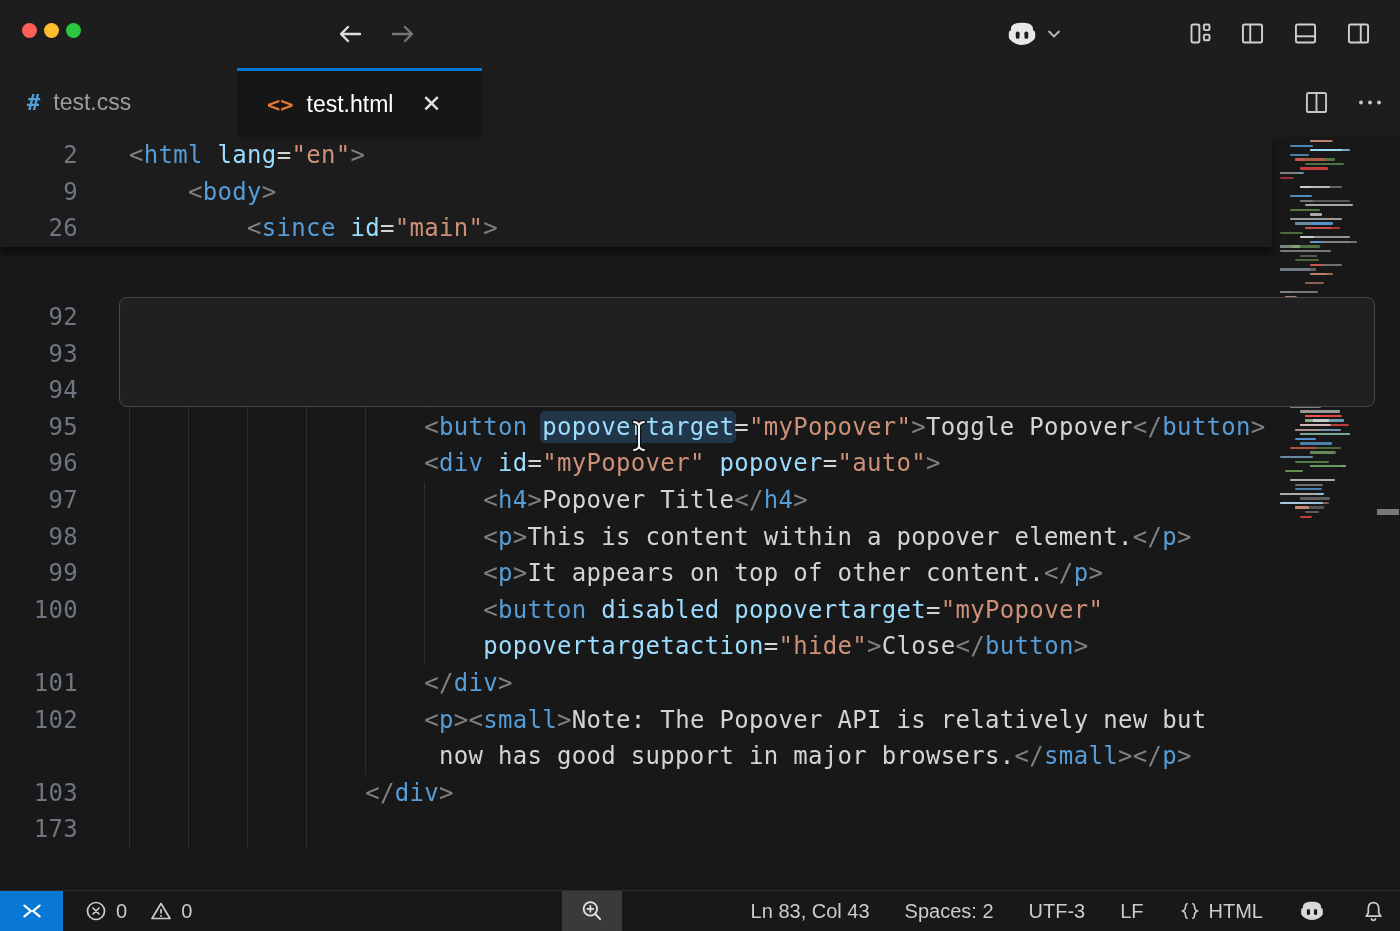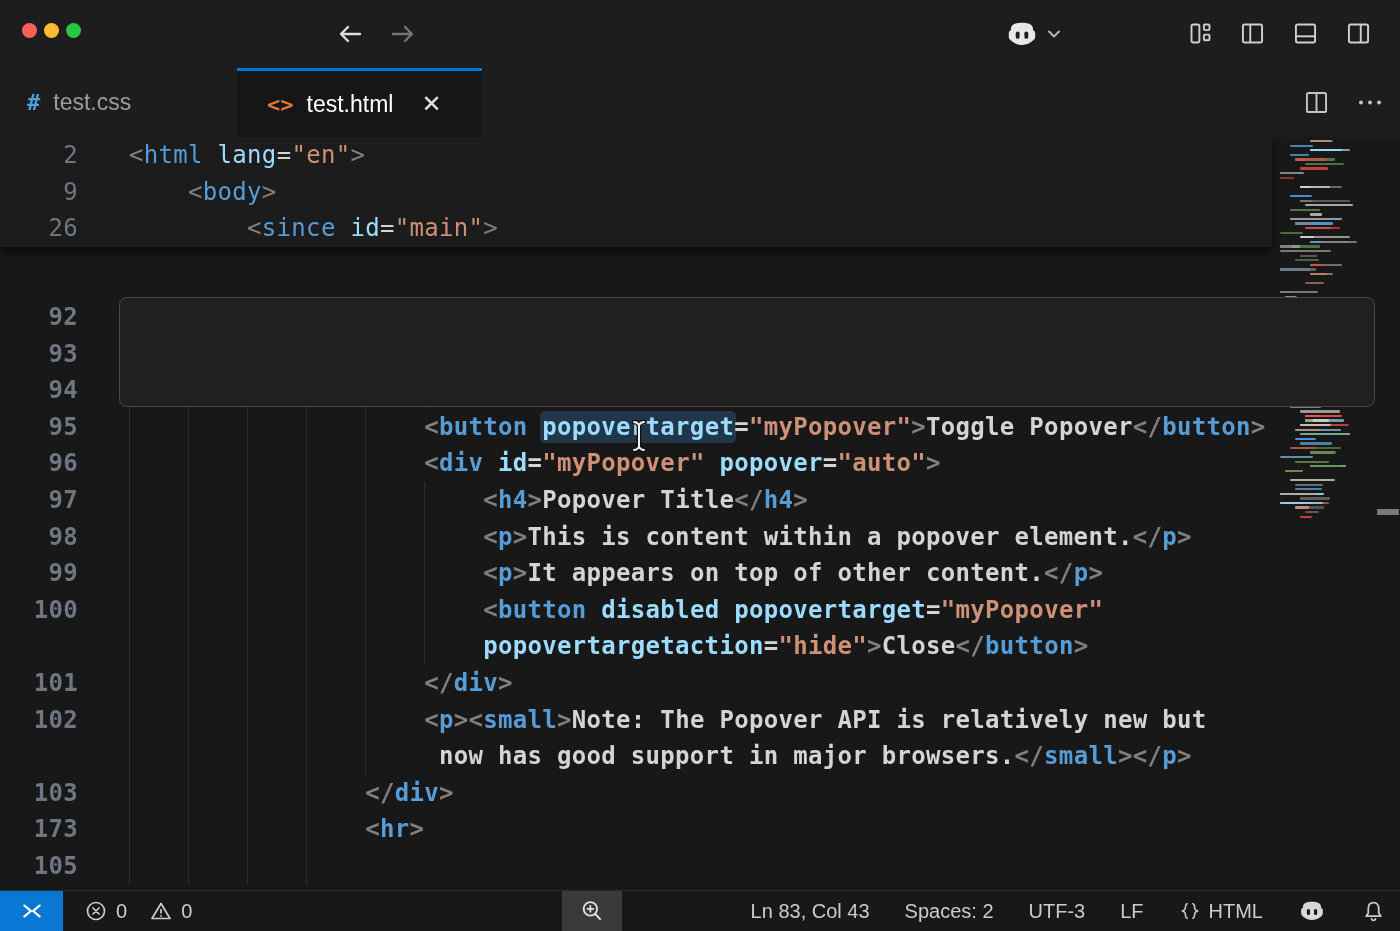--- a/index.html
+++ b/index.html
@@ -40,21 +40,21 @@
   .guide { position:absolute; top:0; width:1px; height:100%; background:#2e2e2e; }
   .tok-p   { color:#808080; }
   .tok-tag { color:#569cd6; }
   .tok-attr{ color:#9cdcfe; }
   .tok-eq  { color:#d4d4d4; }
   .tok-str { color:#ce9178; }
   .tok-pl  { color:#d4d4d4; }
   .tok-hl  { color:#9cdcfe; background:rgba(56,116,176,0.33); border-radius:3px; box-shadow:0 0 0 2px rgba(56,116,176,0.33); }
   #sticky { position:absolute; left:0; top:0; right:128px; background:#1c1c1c;
             box-shadow:0 6px 7px rgba(0,0,0,0.5); z-index:3; }
-  #code-lines { position:absolute; left:0; top:162px; right:0; z-index:1;font-weight:bold; }
+  #code-lines { position:absolute; left:0; top:162px; right:0; z-index:1; }
   
   #hover-tooltip {
     position:absolute; left:119px; top:160px; width:1256px; height:110px; z-index:5;
     background:#202020; border:1px solid #474747; border-radius:8px;
     padding:14px 18px 0 18px; font-size:22.5px; color:#d6d6d6;
   }
   #hover-tooltip .tt-line2 { margin-top:13px; display:flex; align-items:center; gap:12px;
     font-style:italic; color:#d0d0d0; }
   
   #minimap { position:absolute; left:1272px; top:0; width:126px; height:520px; z-index:2; cursor:pointer; }
@@ -310,22 +310,21 @@
         <div class="crow"><span class="lnum">96</span><div class="guide" style="left: 129px;"></div><div class="guide" style="left: 188px;"></div><div class="guide" style="left: 247px;"></div><div class="guide" style="left: 306px;"></div><div class="guide" style="left: 365px;"></div><span class="lcontent">                    <span class="tok-p">&lt;</span><span class="tok-tag">div</span><span class="tok-pl"> </span><span class="tok-attr">id</span><span class="tok-eq">=</span><span class="tok-str">"myPopover"</span><span class="tok-pl"> </span><span class="tok-attr">popover</span><span class="tok-eq">=</span><span class="tok-str">"auto"</span><span class="tok-p">&gt;</span></span></div>
         <div class="crow"><span class="lnum">97</span><div class="guide" style="left: 129px;"></div><div class="guide" style="left: 188px;"></div><div class="guide" style="left: 247px;"></div><div class="guide" style="left: 306px;"></div><div class="guide" style="left: 365px;"></div><div class="guide" style="left: 424px;"></div><span class="lcontent">                        <span class="tok-p">&lt;</span><span class="tok-tag">h4</span><span class="tok-p">&gt;</span><span class="tok-pl">Popover Title</span><span class="tok-p">&lt;/</span><span class="tok-tag">h4</span><span class="tok-p">&gt;</span></span></div>
         <div class="crow"><span class="lnum">98</span><div class="guide" style="left: 129px;"></div><div class="guide" style="left: 188px;"></div><div class="guide" style="left: 247px;"></div><div class="guide" style="left: 306px;"></div><div class="guide" style="left: 365px;"></div><div class="guide" style="left: 424px;"></div><span class="lcontent">                        <span class="tok-p">&lt;</span><span class="tok-tag">p</span><span class="tok-p">&gt;</span><span class="tok-pl">This is content within a popover element.</span><span class="tok-p">&lt;/</span><span class="tok-tag">p</span><span class="tok-p">&gt;</span></span></div>
         <div class="crow"><span class="lnum">99</span><div class="guide" style="left: 129px;"></div><div class="guide" style="left: 188px;"></div><div class="guide" style="left: 247px;"></div><div class="guide" style="left: 306px;"></div><div class="guide" style="left: 365px;"></div><div class="guide" style="left: 424px;"></div><span class="lcontent">                        <span class="tok-p">&lt;</span><span class="tok-tag">p</span><span class="tok-p">&gt;</span><span class="tok-pl">It appears on top of other content.</span><span class="tok-p">&lt;/</span><span class="tok-tag">p</span><span class="tok-p">&gt;</span></span></div>
         <div class="crow"><span class="lnum">100</span><div class="guide" style="left: 129px;"></div><div class="guide" style="left: 188px;"></div><div class="guide" style="left: 247px;"></div><div class="guide" style="left: 306px;"></div><div class="guide" style="left: 365px;"></div><div class="guide" style="left: 424px;"></div><span class="lcontent">                        <span class="tok-p">&lt;</span><span class="tok-tag">button</span><span class="tok-pl"> </span><span class="tok-attr">disabled</span><span class="tok-pl"> </span><span class="tok-attr">popovertarget</span><span class="tok-eq">=</span><span class="tok-str">"myPopover"</span></span></div>
         <div class="crow"><span class="lnum"></span><div class="guide" style="left: 129px;"></div><div class="guide" style="left: 188px;"></div><div class="guide" style="left: 247px;"></div><div class="guide" style="left: 306px;"></div><div class="guide" style="left: 365px;"></div><div class="guide" style="left: 424px;"></div><span class="lcontent">                        <span class="tok-attr">popovertargetaction</span><span class="tok-eq">=</span><span class="tok-str">"hide"</span><span class="tok-p">&gt;</span><span class="tok-pl">Close</span><span class="tok-p">&lt;/</span><span class="tok-tag">button</span><span class="tok-p">&gt;</span></span></div>
         <div class="crow"><span class="lnum">101</span><div class="guide" style="left: 129px;"></div><div class="guide" style="left: 188px;"></div><div class="guide" style="left: 247px;"></div><div class="guide" style="left: 306px;"></div><div class="guide" style="left: 365px;"></div><span class="lcontent">                    <span class="tok-p">&lt;/</span><span class="tok-tag">div</span><span class="tok-p">&gt;</span></span></div>
         <div class="crow"><span class="lnum">102</span><div class="guide" style="left: 129px;"></div><div class="guide" style="left: 188px;"></div><div class="guide" style="left: 247px;"></div><div class="guide" style="left: 306px;"></div><div class="guide" style="left: 365px;"></div><span class="lcontent">                    <span class="tok-p">&lt;</span><span class="tok-tag">p</span><span class="tok-p">&gt;</span><span class="tok-p">&lt;</span><span class="tok-tag">small</span><span class="tok-p">&gt;</span><span class="tok-pl">Note: The Popover API is relatively new but</span></span></div>
         <div class="crow"><span class="lnum"></span><div class="guide" style="left: 129px;"></div><div class="guide" style="left: 188px;"></div><div class="guide" style="left: 247px;"></div><div class="guide" style="left: 306px;"></div><div class="guide" style="left: 365px;"></div><span class="lcontent">                     <span class="tok-pl">now has good support in major browsers.</span><span class="tok-p">&lt;/</span><span class="tok-tag">small</span><span class="tok-p">&gt;</span><span class="tok-p">&lt;/</span><span class="tok-tag">p</span><span class="tok-p">&gt;</span></span></div>
         <div class="crow"><span class="lnum">103</span><div class="guide" style="left: 129px;"></div><div class="guide" style="left: 188px;"></div><div class="guide" style="left: 247px;"></div><div class="guide" style="left: 306px;"></div><span class="lcontent">                <span class="tok-p">&lt;/</span><span class="tok-tag">div</span><span class="tok-p">&gt;</span></span></div>
-        <div class="crow"><span class="lnum">173</span><div class="guide" style="left: 129px;"></div><div class="guide" style="left: 188px;"></div><div class="guide" style="left: 247px;"></div><div class="guide" style="left: 306px;"></div><span class="lcontent">                <span class="tok-p">&lt;</span><span class="tok-tag">hr</span><span class="tok-p">&gt;</span></span></div>
-        <div class="crow"><span class="lnum">105</span><div class="guide" style="left: 129px;"></div><div class="guide" style="left: 188px;"></div><div class="guide" style="left: 247px;"></div><div class="guide" style="left: 306px;"></div><span class="lcontent"></span></div>
+        <div class="crow"><span class="lnum">173</span><div class="guide" style="left: 129px;"></div><div class="guide" style="left: 188px;"></div><div class="guide" style="left: 247px;"></div><div class="guide" style="left: 306px;"></div></div>
       </div>
     <div id="sticky">
         <div class="crow"><span class="lnum">2</span><span class="lcontent"><span class="tok-p">&lt;</span><span class="tok-tag">html</span><span class="tok-pl"> </span><span class="tok-attr">lang</span><span class="tok-eq">=</span><span class="tok-str">"en"</span><span class="tok-p">&gt;</span></span></div>
         <div class="crow"><span class="lnum">9</span><span class="lcontent">    <span class="tok-p">&lt;</span><span class="tok-tag">body</span><span class="tok-p">&gt;</span></span></div>
         <div class="crow"><span class="lnum">26</span><span class="lcontent">        <span class="tok-p">&lt;</span><span class="tok-tag">since</span><span class="tok-pl"> </span><span class="tok-attr">id</span><span class="tok-eq">=</span><span class="tok-str">"main"</span><span class="tok-p">&gt;</span></span></div>
       </div>
 
     <div id="hover-tooltip">
     </div>
 

